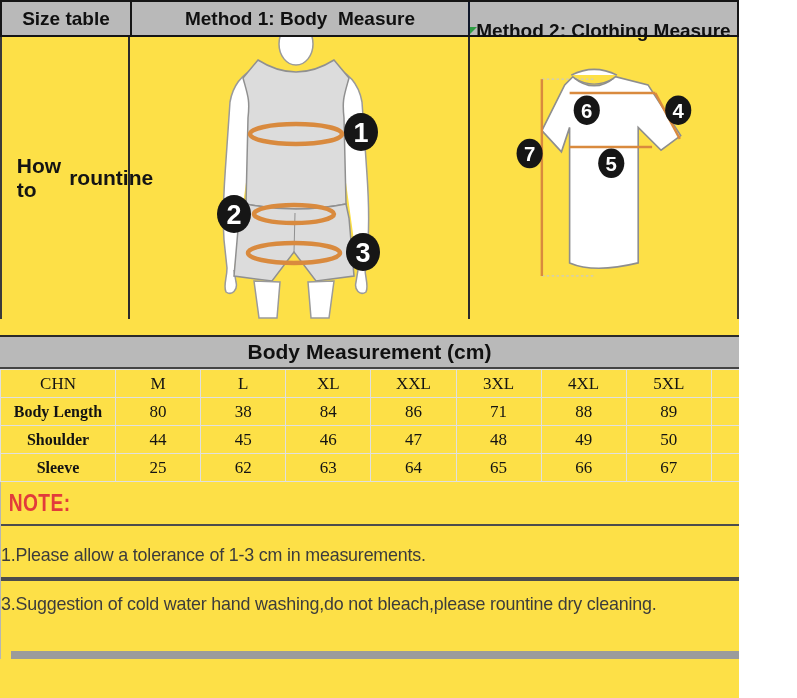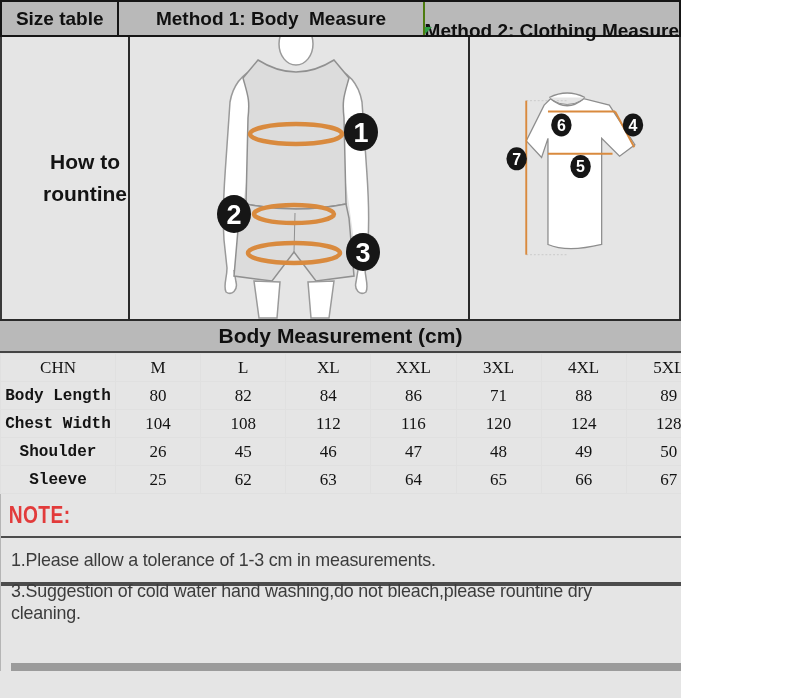--- a/index.html
+++ b/index.html
@@ -1,56 +1,56 @@
 <!DOCTYPE html>
 <html><head>
 <meta charset="utf-8">
 <style>
   * { margin:0; padding:0; box-sizing:border-box; }
   body { background:#ffffff; font-family:"Liberation Sans", sans-serif; }
-  .page { position:relative; width:681px; height:698px; background:#e5e5e5; overflow:hidden; }
+  .page { position:relative; width:739px; height:698px; background:#fde047; overflow:hidden; }
 
   
   .top-header { display:flex; height:37px; background:#b9b9b9; border:2px solid #151515; }
   .top-header .hcell { display:flex; align-items:center; justify-content:center;
     font-weight:bold; font-size:19px; color:#101010; white-space:pre; position:relative; }
   .hcell.c1 { width:130px; border-right:2px solid #151515; }
-  .hcell.c2 { width:338px; border-right:2px solid #4d7c0f; }
+  .hcell.c2 { width:338px; border-right:2px solid #0f172a; }
   .hcell.c3 { flex:1;margin-top:25px; }
   .green-corner { position:absolute; top:0; left:0; width:0; height:0;
     border-top:7px solid #2f9e44; border-right:7px solid transparent; }
 
   
   .illu-row { display:flex; height:282px; border-left:2px solid #3a3a3a; border-right:2px solid #3a3a3a; }
-  .illu-left { width:128px; border-right:2px solid #2a2a2a; display:flex; flex-direction:column;
+  .illu-left { width:128px; border-right:2px solid #2a2a2a; display:flex; flex-direction:row;
     align-items:center; justify-content:center; gap:8px;padding-left:40px; }
   .illu-left .howto { font-weight:bold; font-size:21px; color:#141414; }
   .illu-mid { width:338px; position:relative; }
   .illu-right { flex:1; border-left:2px solid #2a2a2a; position:relative; }
   .illu-mid svg, .illu-right svg { display:block; width:100%; height:100%; }
 
   
   .measure-bar { height:34px; background:#b9b9b9; border-top:2px solid #2a2a2a; border-bottom:2px solid #444;
-    display:flex; align-items:center; justify-content:center; font-weight:bold; font-size:21px; color:#101010; }
+    display:flex; align-items:center; justify-content:center; font-weight:bold; font-size:21px; color:#101010;margin-top:16px; }
 
   
   table.size-table { width:797px; border-collapse:collapse; table-layout:fixed;border-radius:27px; }
   table.size-table td { border:1px solid #e0e0e0; height:28px; text-align:center; vertical-align:middle;
     font-family:"Liberation Serif", serif; font-size:17px; color:#131313; overflow:hidden; }
   table.size-table td.col-label { width:115px; }
-  table.size-table td.lbl-bold { font-family:Liberation Mono, monospace; font-weight:bold; font-size:16px; }
+  table.size-table td.lbl-bold { font-family:Liberation Serif, serif; font-weight:bold; font-size:16px; }
   table.size-table td.lbl-serif { font-family:"Liberation Serif", serif; }
 
   
   .note-section { position:relative; height:177px; border-left:1px solid #b5b5b5; }
   .note-title-row { height:42px; display:flex; align-items:center; justify-content:flex-start; }
   .note-title { color:#e23b3b; font-weight:bold; font-size:24px;
     display:inline-block; transform:scaleX(0.8); letter-spacing:0.5px; }
   .note-line { height:2px; background:#4c4c4c; }
-  .note-item { display:flex; align-items:center; padding-left:10px; color:#3c3c3c; font-size:19px; }
+  .note-item { display:flex; align-items:center; color:#3c3c3c; font-size:19px;margin-top:7px; }
   .note-item .ntxt { display:inline-block; transform:scaleX(0.94); transform-origin:0 50%; letter-spacing:-0.2px; }
   .note-item.n1 { height:44px; } .note-item.n2 { height:44px; } .note-item.n3 { height:31px; }
   .bottom-bar { position:absolute; bottom:0; left:10px; width:778px; height:8px; background:#9b9b9b; }
 
   .badge-num { font-family:"Liberation Sans", sans-serif; font-weight:bold; fill:#ffffff; }
 </style>
 </head>
 <body>
 
 <div class="page">
@@ -158,42 +158,31 @@
           <td>XL</td>
           <td>XXL</td>
           <td>3XL</td>
           <td>4XL</td>
           <td>5XL</td>
           <td>6XL</td>
         </tr>
         <tr>
           <td class="col-label lbl-bold">Body Length</td>
           <td>80</td>
-          <td>82</td>
+          <td>38</td>
           <td>84</td>
           <td>86</td>
           <td>71</td>
           <td>88</td>
           <td>89</td>
           <td>90</td>
         </tr>
         <tr>
-          <td class="col-label lbl-bold">Chest Width</td>
-          <td>104</td>
-          <td>108</td>
-          <td>112</td>
-          <td>116</td>
-          <td>120</td>
-          <td>124</td>
-          <td>128</td>
-          <td>132</td>
-        </tr>
-        <tr>
           <td class="col-label lbl-bold">Shoulder</td>
-          <td>26</td>
+          <td>44</td>
           <td>45</td>
           <td>46</td>
           <td>47</td>
           <td>48</td>
           <td>49</td>
           <td>50</td>
           <td>52</td>
         </tr>
         <tr>
           <td class="col-label lbl-bold">Sleeve</td>

